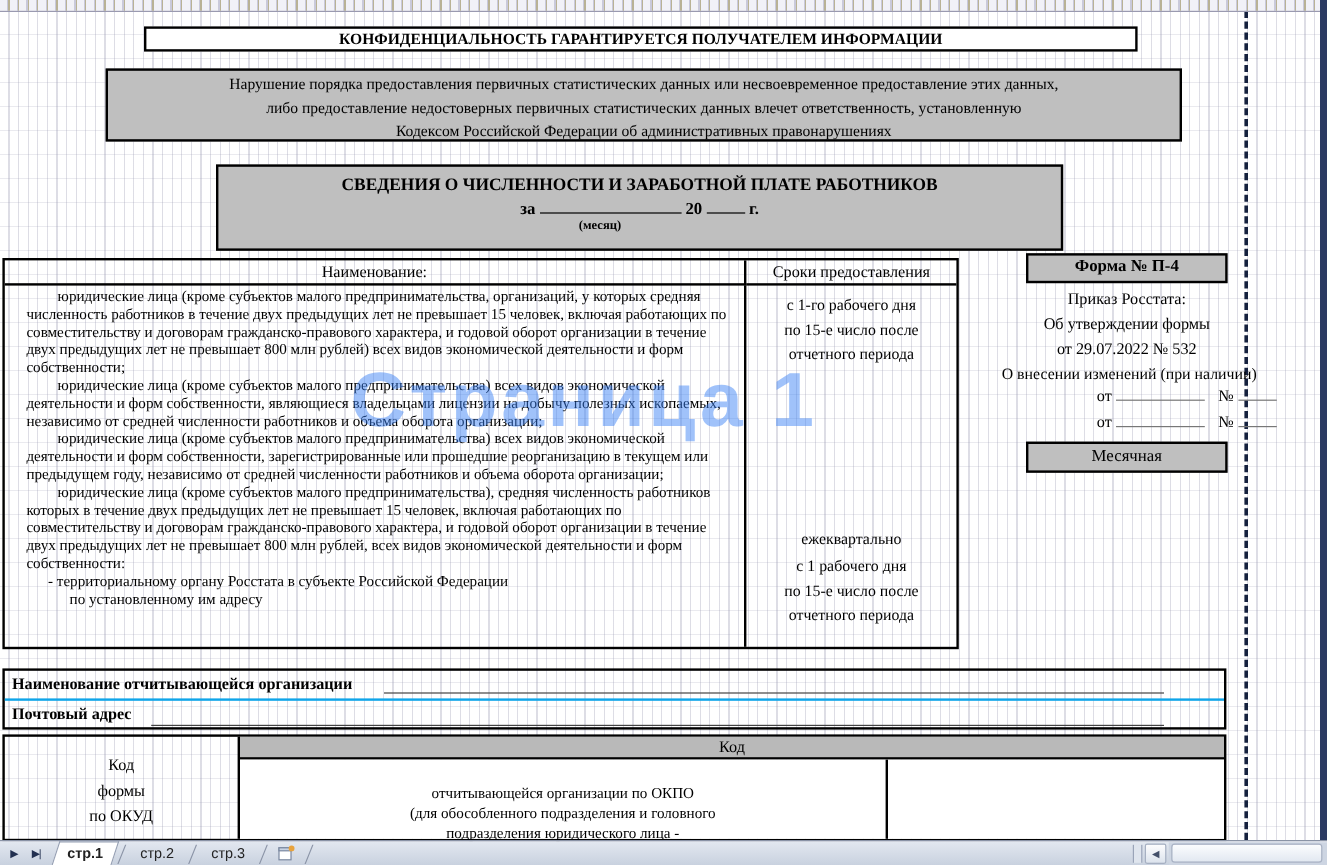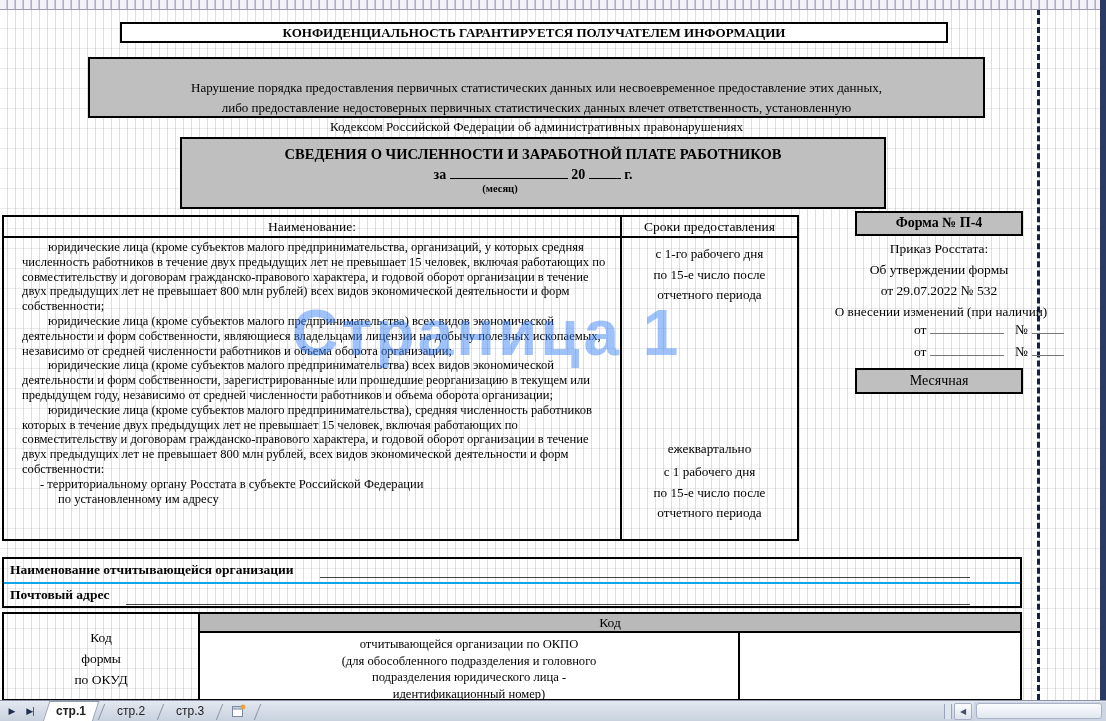--- a/index.html
+++ b/index.html
@@ -20,21 +20,21 @@
   .watermark{position:absolute;left:292px;top:296px;z-index:6;pointer-events:none;
     font-family:"Liberation Sans","DejaVu Sans",sans-serif;font-size:64px;font-weight:bold;
     color:#3b82f6;opacity:.48;letter-spacing:3px;white-space:nowrap;}
   .bx{position:absolute;box-sizing:border-box;border:2px solid #000;z-index:2;}
   .gray{background:#bfbfbf;}
   .center{text-align:center;}
   
   .conf{left:120px;top:22px;width:828px;height:21px;background:#fff;
         font-weight:bold;font-size:13px;line-height:17px;}
   
-  .warn{left:88px;top:57px;width:897px;height:61px;font-size:13px;line-height:19.5px;padding-top:19px;}
+  .warn{left:88px;top:57px;width:897px;height:61px;font-size:13px;line-height:19.5px;padding-top:1px;}
   
   .titlebox{left:180px;top:137px;width:706px;height:72px;font-size:14.5px;font-weight:bold;}
   .titlebox .t1{margin-top:7px;}
   .titlebox .t2{margin-top:4px;font-size:14px;}
   .blank{display:inline-block;border-bottom:1px solid #000;vertical-align:baseline;}
   .b-month{width:118px;} .b-year{width:32px;}
   .month-hint{position:absolute;left:258px;top:44px;width:120px;text-align:center;font-size:10.5px;}
   
   .ptable{left:2px;top:215px;width:797px;height:326px;background:transparent;}
   .pt-h1{position:absolute;left:0;top:0;width:618px;height:21px;border-right:2px solid #000;
@@ -69,21 +69,21 @@
   .org-ul{position:absolute;bottom:4px;border-bottom:1px solid #444;height:0;}
   .ul-name{left:316px;width:650px;}
   .ul-addr{left:122px;width:844px;}
   
   .codetable{left:2px;top:612px;width:1020px;height:89px;background:transparent;}
   .ct-left{position:absolute;left:0;top:0;bottom:0;width:196px;border-right:2px solid #000;
            box-sizing:border-box;text-align:center;font-size:13.5px;line-height:21px;padding-top:13px;}
   .ct-kod{position:absolute;left:196px;top:0;right:0;height:19px;border-bottom:2px solid #000;
           box-sizing:border-box;background:#b9b9b9;text-align:center;font-size:13.5px;line-height:18px;}
   .ct-mid{position:absolute;left:196px;top:19px;bottom:0;width:540px;border-right:2px solid #000;
-          box-sizing:border-box;text-align:center;font-size:12.6px;line-height:16.5px;padding-top:3px;background:#fff;}
+          box-sizing:border-box;text-align:center;font-size:12.6px;line-height:16.5px;padding-top:20px;background:#fff;}
   .ct-right{position:absolute;left:736px;top:19px;bottom:0;right:0;background:#fff;}
   
   .tabbar{position:absolute;left:0;top:700px;width:1106px;height:21px;z-index:7;
     background:linear-gradient(#e3e8f0,#c7d0de);border-top:1px solid #8a93a6;
     font-family:"Liberation Sans","DejaVu Sans",sans-serif;}
   .navbtn{position:absolute;top:0;height:21px;line-height:21px;font-size:9px;color:#223050;text-align:center;}
   .nav-next{left:5px;width:14px;}
   .nav-last{left:21px;width:18px;letter-spacing:-1px;}
   .tabs{position:absolute;left:44px;top:0;height:21px;display:flex;align-items:stretch;}
   .tab{position:relative;padding:0 12px;line-height:20px;font-size:12px;color:#222;}

